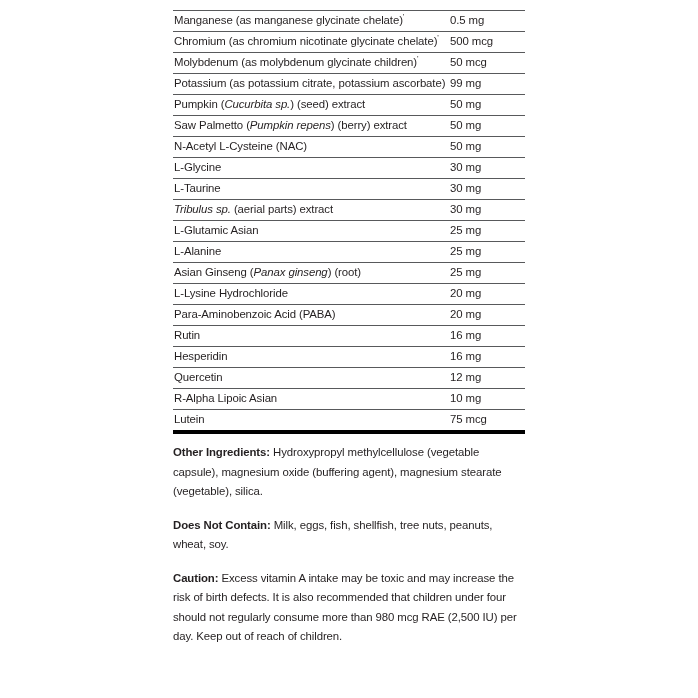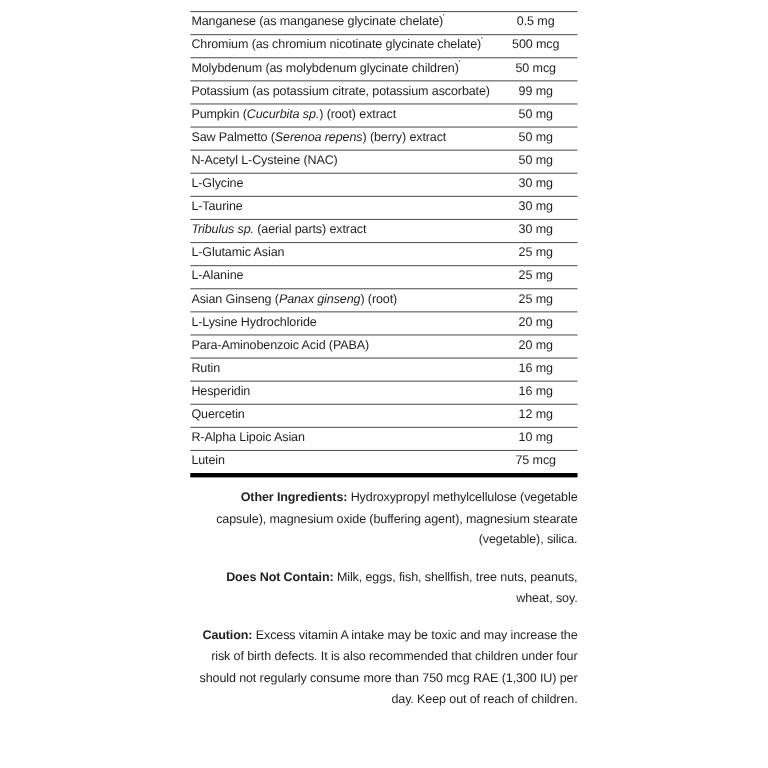--- a/index.html
+++ b/index.html
@@ -39,21 +39,21 @@
     vertical-align: middle;
     white-space: nowrap;
     letter-spacing: -0.1px;
   }
   table.facts td.name {
     text-align: left;
     padding-left: 1px;
     margin-top: 17px;
   }
   table.facts td.amount {
-    text-align: center;
+    text-align: left;
     padding-right: 1px;
     width: 74px;
   }
   table.facts tr.last td {
     border-bottom: 4px solid #000000;
   }
   .it { font-style: italic; }
   sup.mark {
     font-size: 8px;
     vertical-align: super;
@@ -63,21 +63,20 @@
   
   .notes {
     margin-top: 9px;
   }
   .note {
     font-size: 11.4px;
     line-height: 19.5px;
     margin: 0 0 14px 0;
     letter-spacing: -0.1px;
     max-width: 352px;
-    text-align: right;
   }
   .note:last-child { margin-bottom: 0; }
   .note b { font-weight: bold; }
 </style>
 </head>
 <body>
 
 <div id="panel">
 
   <table class="facts">
@@ -92,25 +91,25 @@
         </tr>
         <tr>
           <td class="name"><span>Molybdenum (as molybdenum glycinate children)</span><sup class="mark">'</sup></td>
           <td class="amount">50 mcg</td>
         </tr>
         <tr>
           <td class="name"><span>Potassium (as potassium citrate, potassium ascorbate)</span></td>
           <td class="amount">99 mg</td>
         </tr>
         <tr>
-          <td class="name"><span>Pumpkin (</span><span class="it">Cucurbita sp.</span><span>) (root) extract</span></td>
+          <td class="name"><span>Pumpkin (</span><span class="it">Cucurbita sp.</span><span>) (seed) extract</span></td>
           <td class="amount">50 mg</td>
         </tr>
         <tr>
-          <td class="name"><span>Saw Palmetto (</span><span class="it">Serenoa repens</span><span>) (berry) extract</span></td>
+          <td class="name"><span>Saw Palmetto (</span><span class="it">Pumpkin repens</span><span>) (berry) extract</span></td>
           <td class="amount">50 mg</td>
         </tr>
         <tr>
           <td class="name"><span>N-Acetyl L-Cysteine (NAC)</span></td>
           <td class="amount">50 mg</td>
         </tr>
         <tr>
           <td class="name"><span>L-Glycine</span></td>
           <td class="amount">30 mg</td>
         </tr>
@@ -161,16 +160,16 @@
         <tr class="last">
           <td class="name"><span>Lutein</span></td>
           <td class="amount">75 mcg</td>
         </tr>
       </tbody>
   </table>
 
   <div class="notes" id="notes-block">
       <p class="note"><b>Other Ingredients:</b><span> Hydroxypropyl methylcellulose (vegetable capsule), magnesium oxide (buffering agent), magnesium stearate (vegetable), silica.</span></p>
       <p class="note"><b>Does Not Contain:</b><span> Milk, eggs, fish, shellfish, tree nuts, peanuts, wheat, soy.</span></p>
-      <p class="note"><b>Caution:</b><span> Excess vitamin A intake may be toxic and may increase the risk of birth defects. It is also recommended that children under four should not regularly consume more than 750 mcg RAE (1,300 IU) per day. Keep out of reach of children.</span></p>
+      <p class="note"><b>Caution:</b><span> Excess vitamin A intake may be toxic and may increase the risk of birth defects. It is also recommended that children under four should not regularly consume more than 980 mcg RAE (2,500 IU) per day. Keep out of reach of children.</span></p>
     </div>
 
 </div>
 
 </body></html>

